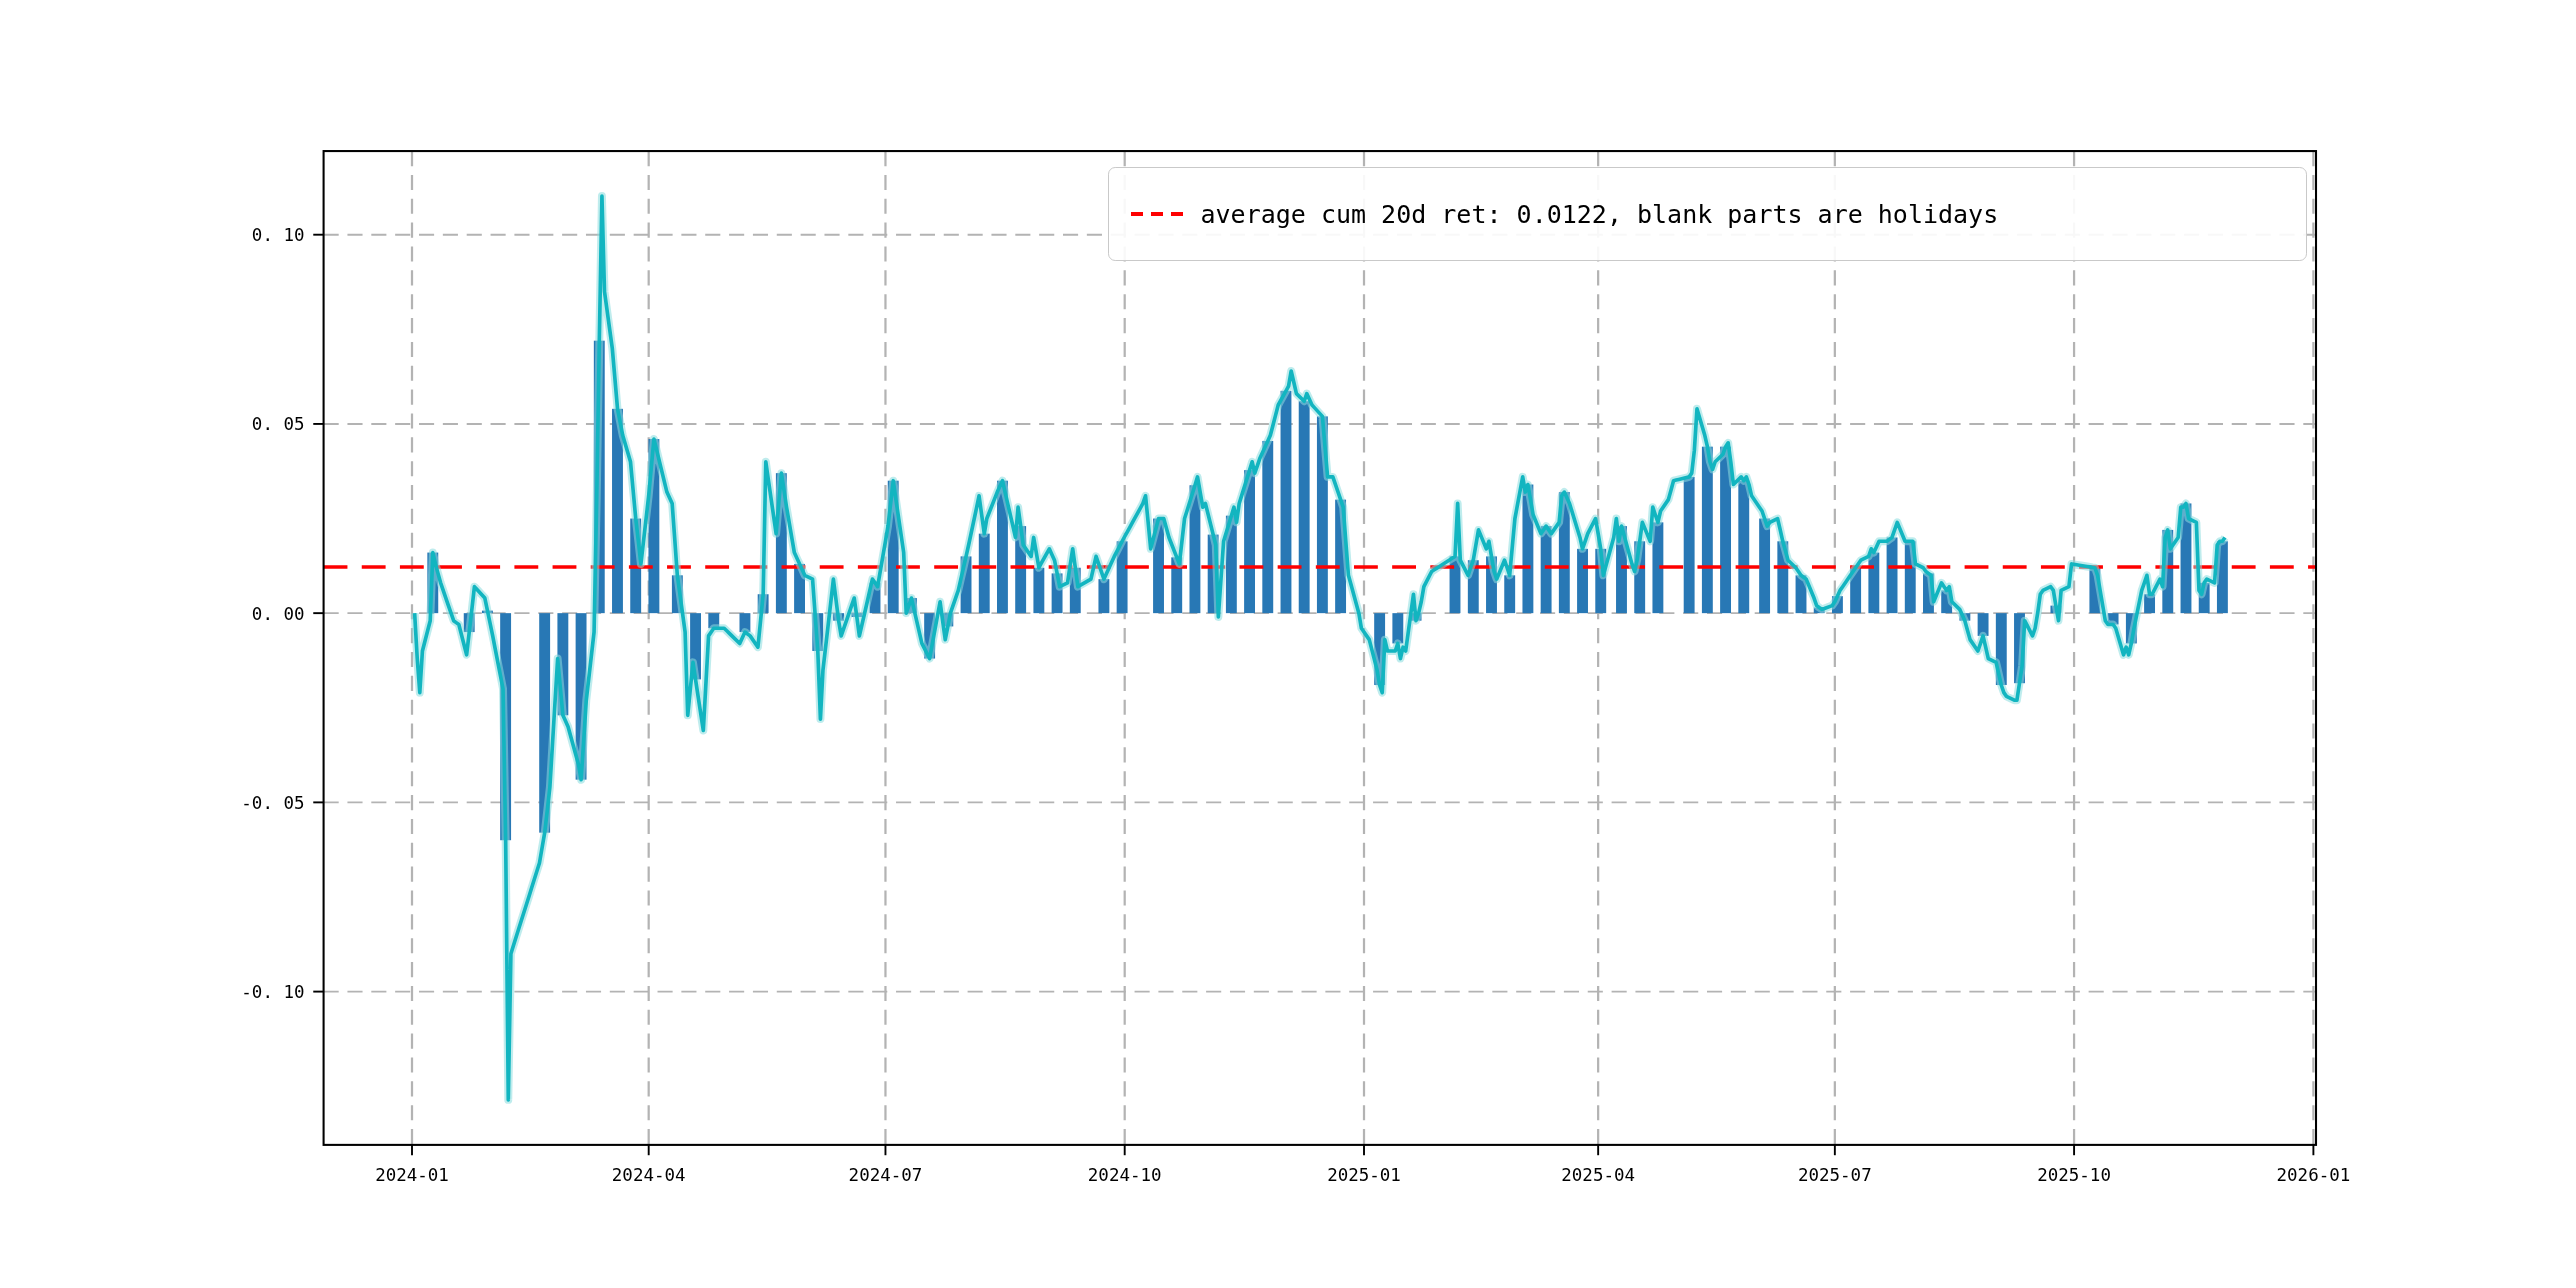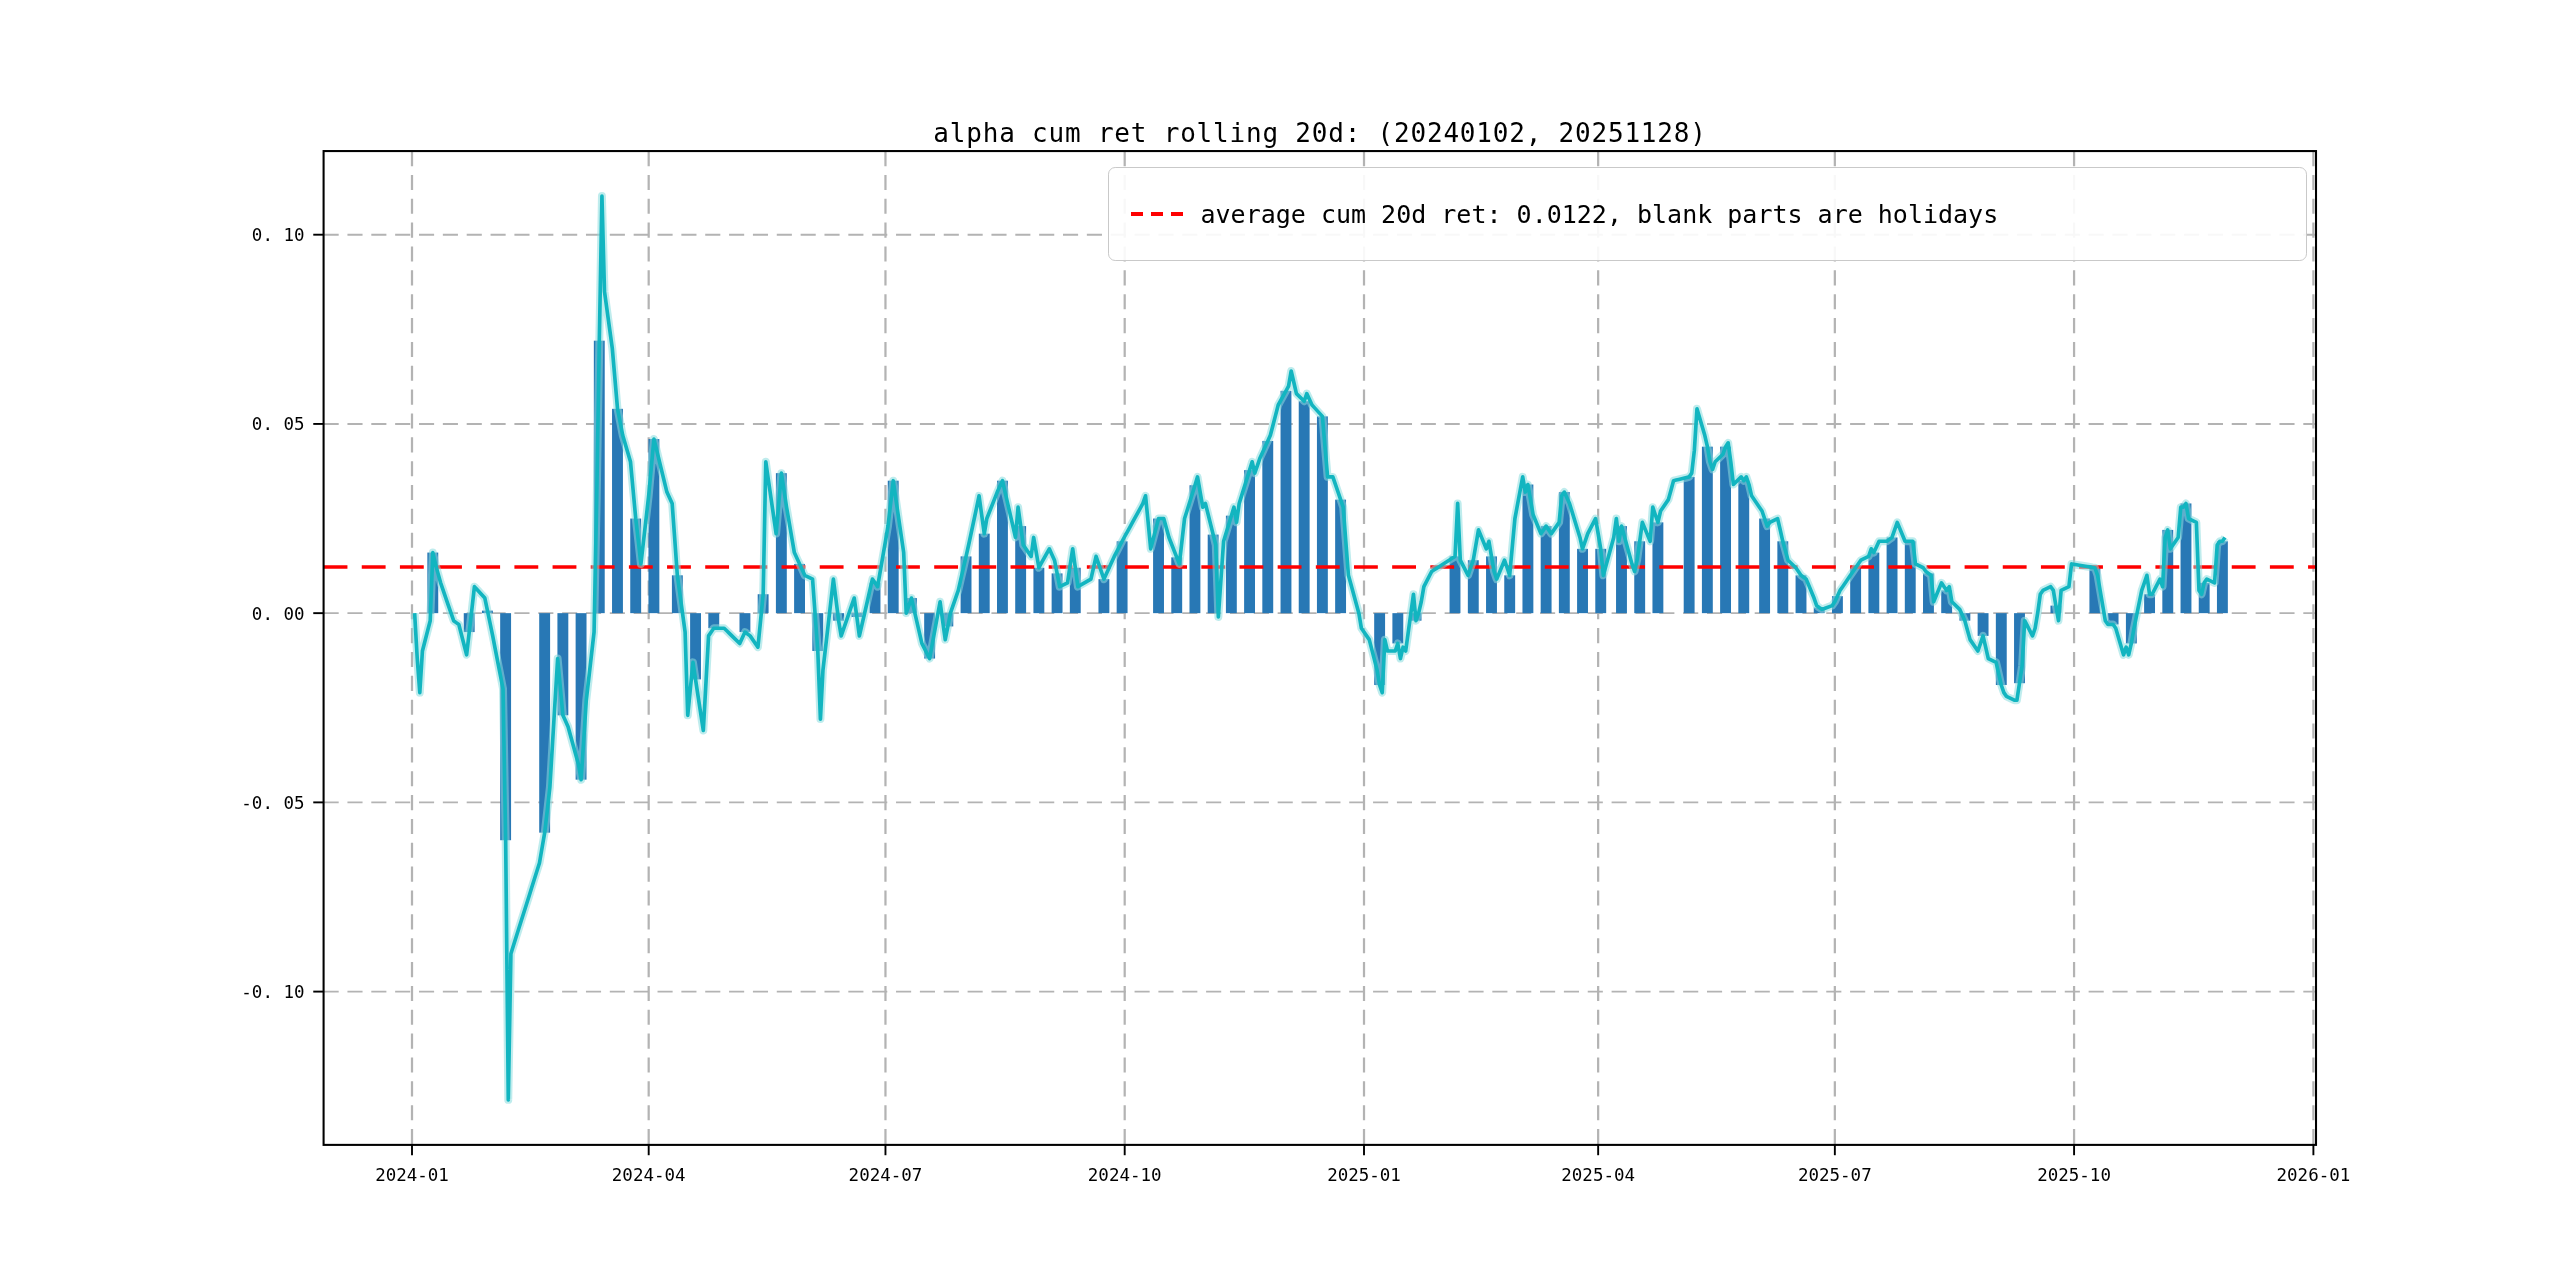--- a/index.html
+++ b/index.html
@@ -169,21 +169,20 @@
         <line x1="2010.1" x2="2010.1" y1="1440" y2="1453" stroke="#000000" stroke-width="2.4"></line>
         <text x="2010.1" y="1485" text-anchor="middle" font-size="22" fill="#000000">2025-04</text>
         <line x1="2307.8" x2="2307.8" y1="1440" y2="1453" stroke="#000000" stroke-width="2.4"></line>
         <text x="2307.8" y="1485" text-anchor="middle" font-size="22" fill="#000000">2025-07</text>
         <line x1="2608.7" x2="2608.7" y1="1440" y2="1453" stroke="#000000" stroke-width="2.4"></line>
         <text x="2608.7" y="1485" text-anchor="middle" font-size="22" fill="#000000">2025-10</text>
         <line x1="2909.7" x2="2909.7" y1="1440" y2="1453" stroke="#000000" stroke-width="2.4"></line>
         <text x="2909.7" y="1485" text-anchor="middle" font-size="22" fill="#000000">2026-01</text>
       </g>
     </svg>
-  <div id="chart-title">alpha cum ret rolling 20d: (20240102, 20251128)</div>
   <div id="legend-box">
     <div class="legend-row">
       <span class="swatch-dash"></span>
       <span class="legend-label">average cum 20d ret: 0.0122, blank parts are holidays</span>
     </div>
   </div>
 </div>
 
 
 </body></html>

